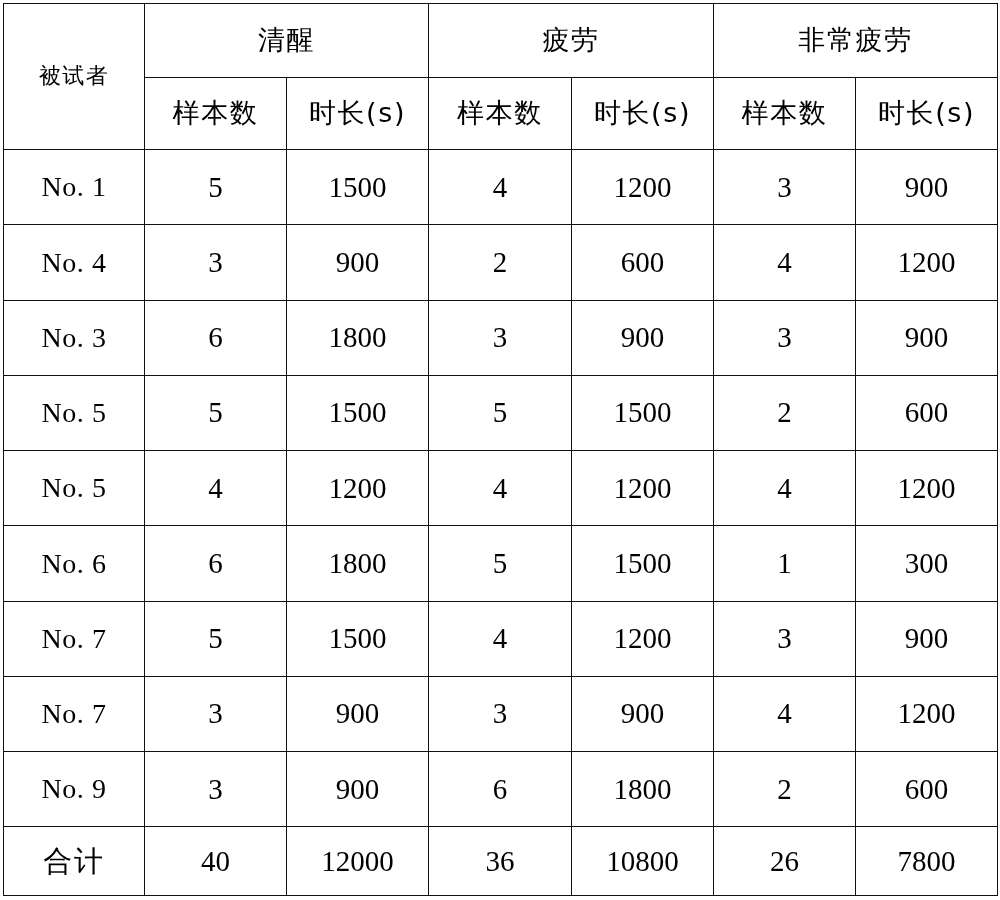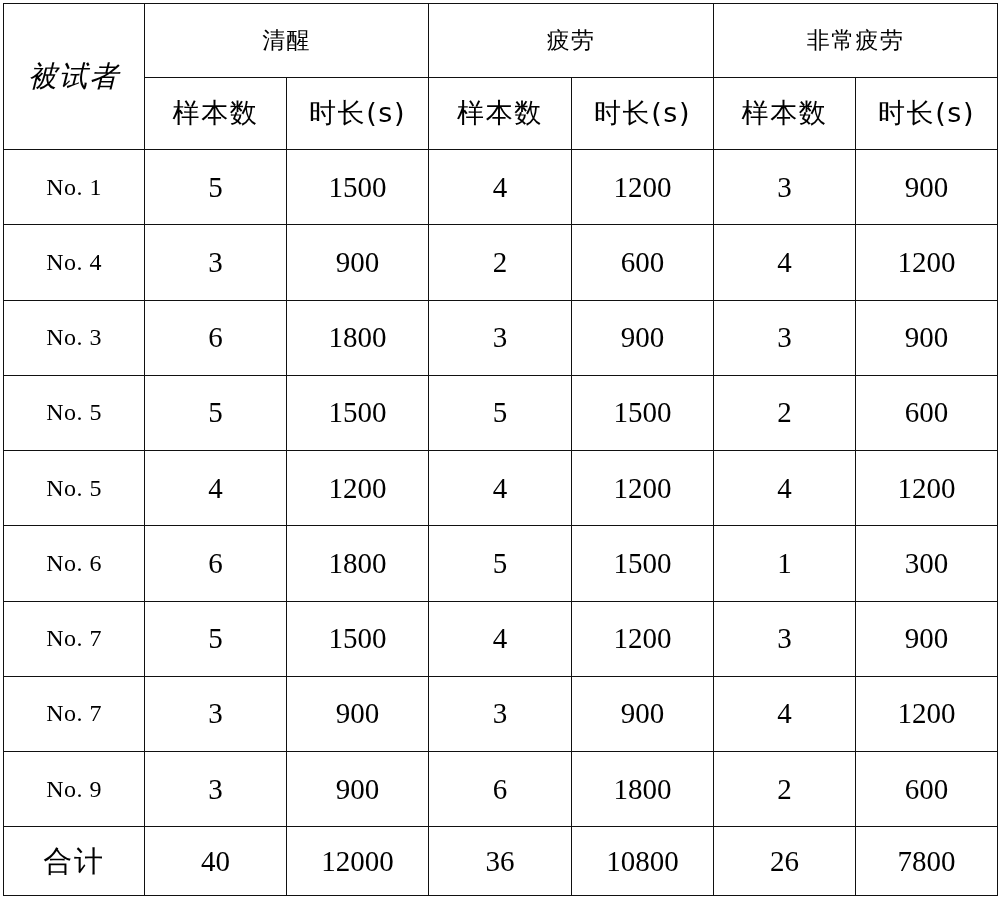--- a/index.html
+++ b/index.html
@@ -55,41 +55,40 @@
   tr.header-sub { height: 72px; }
   tr.data-row   { height: 74.5px; }
   tr.total-row  { height: 68px; }
 
   .cjk {
     font-family: "DejaVu Sans", "Liberation Sans", sans-serif;
     letter-spacing: 0.06em;
   }
 
   .group-label {
-    font-size: 23px;
+    font-size: 27px;
   }
   .sub-label {
     font-size: 27px;
     margin-left: 44px;
   }
   .row-label {
-    font-size: 24px;
+    font-size: 28px;
     font-family: "Liberation Serif", "DejaVu Serif", serif;
     letter-spacing: 0.02em;
   }
   .total-label {
     font-size: 29px;
   }
   .num {
     font-size: 29px;
     font-family: "Liberation Serif", "DejaVu Serif", serif;
   }
   .subject-head {
-    font-size: 29px;
-    font-style: italic;
+    font-size: 22px;
   }
 </style>
 </head>
 <body>
 
 <div id="table-wrap">
   <table class="data-table">
     <colgroup>
       <col class="c0">
         <col class="c1">

